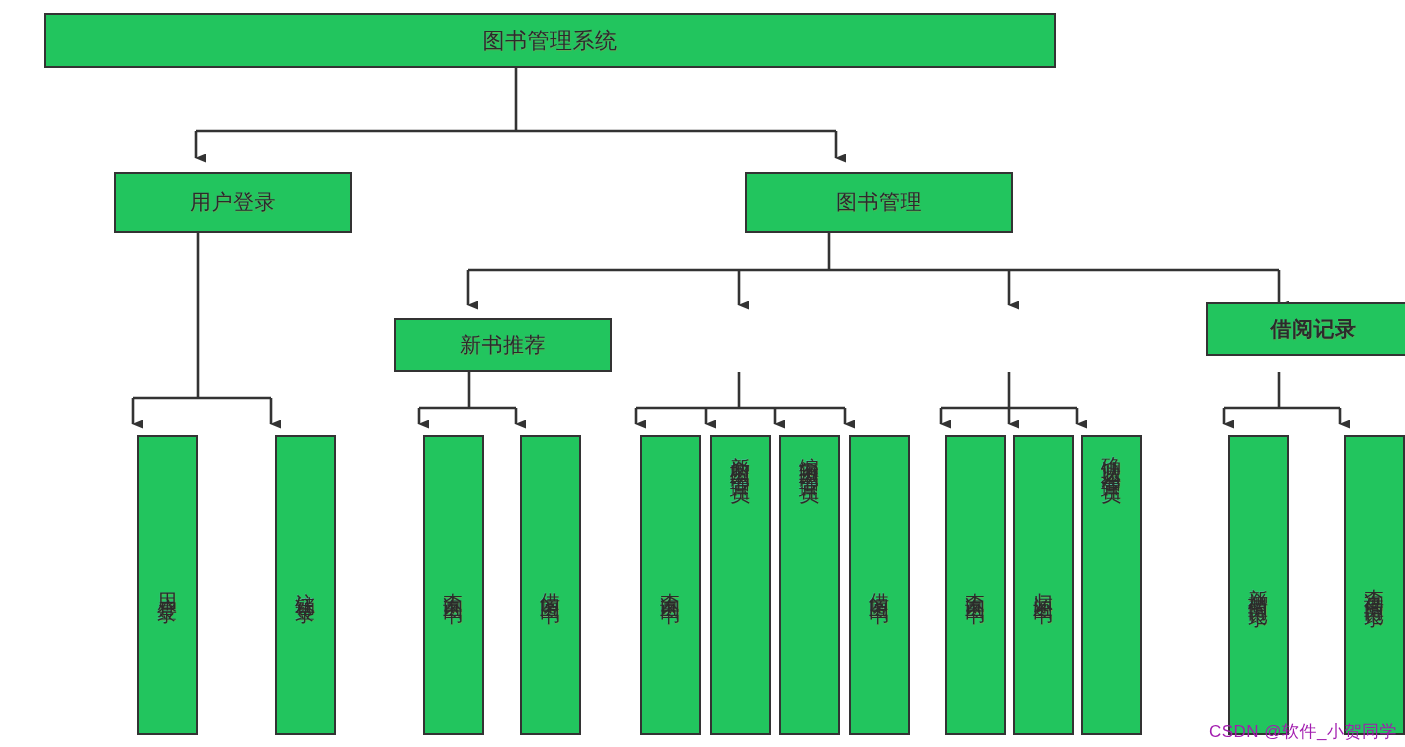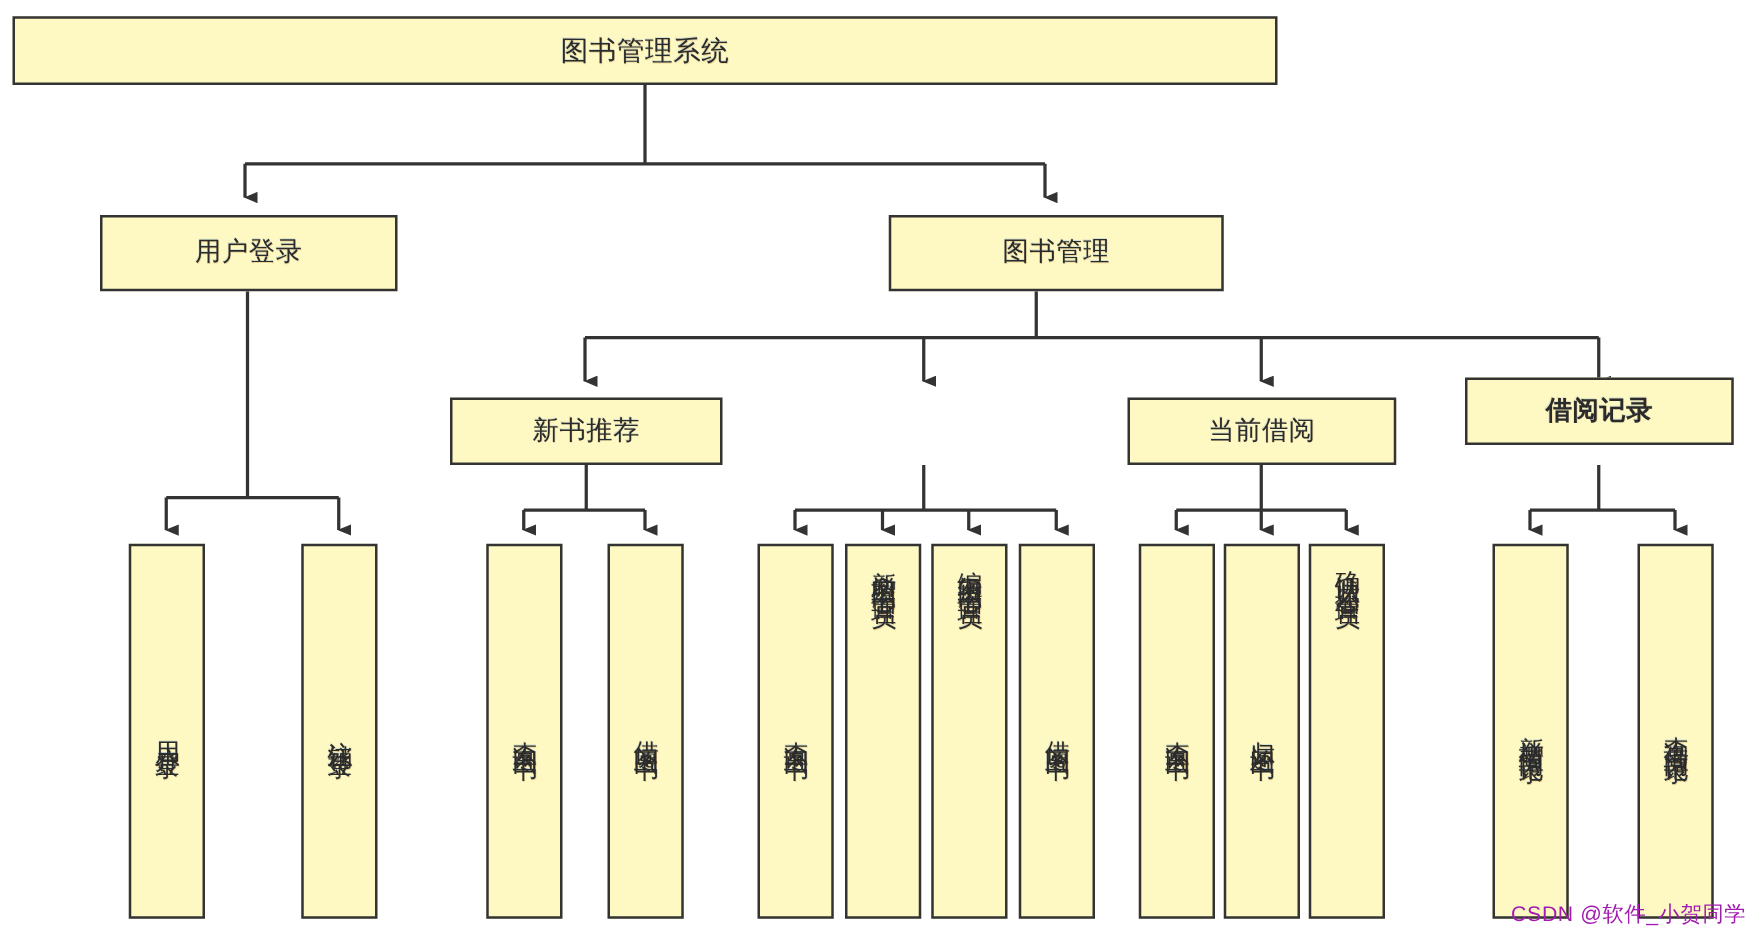--- a/index.html
+++ b/index.html
@@ -21,26 +21,27 @@
     position: absolute;
     left: 0;
     top: 0;
     width: 1405px;
     height: 747px;
     pointer-events: none;
   }
   .node {
     position: absolute;
     box-sizing: border-box;
-    background: #fef9c3;
+    background: #22c55e;
     border: 2.2px solid #333333;
     display: flex;
     align-items: center;
     justify-content: center;
     color: #2b2b2b;
+    margin-left: 34px;
   }
   .node .lbl {
     display: block;
     text-align: center;
     line-height: 1.18;
     color: #2b2b2b;
     text-shadow: 0.5px 0.5px 0 rgba(200,140,60,0.30), -0.5px -0.5px 0 rgba(120,170,220,0.30);
   }
   .horiz .lbl {
     font-size: 21px;
@@ -140,23 +141,20 @@
   <div class="node horiz" style="left:80px; top:172px; width:238px; height:61px;">
     <span class="lbl">用户登录</span>
   </div>
   <div class="node horiz" style="left:711px; top:172px; width:268px; height:61px;">
     <span class="lbl">图书管理</span>
   </div>
 
   <div class="node horiz" style="left:360px; top:318px; width:218px; height:54px;">
     <span class="lbl">新书推荐</span>
   </div>
-  <div class="node horiz" style="left:902px; top:318px; width:215px; height:54px;">
-    <span class="lbl">当前借阅</span>
-  </div>
   <div class="node horiz" style="left:1172px; top:302px; width:215px; height:54px;font-weight:bold;">
     <span class="lbl">借阅记录</span>
   </div>
 
   <div class="node vert centerv" style="left:103px; top:435px; width:61px; height:300px;">
     <span class="lbl">用户登录</span>
   </div>
   <div class="node vert centerv" style="left:241px; top:435px; width:61px; height:300px;">
     <span class="lbl">注销登录</span>
   </div>

